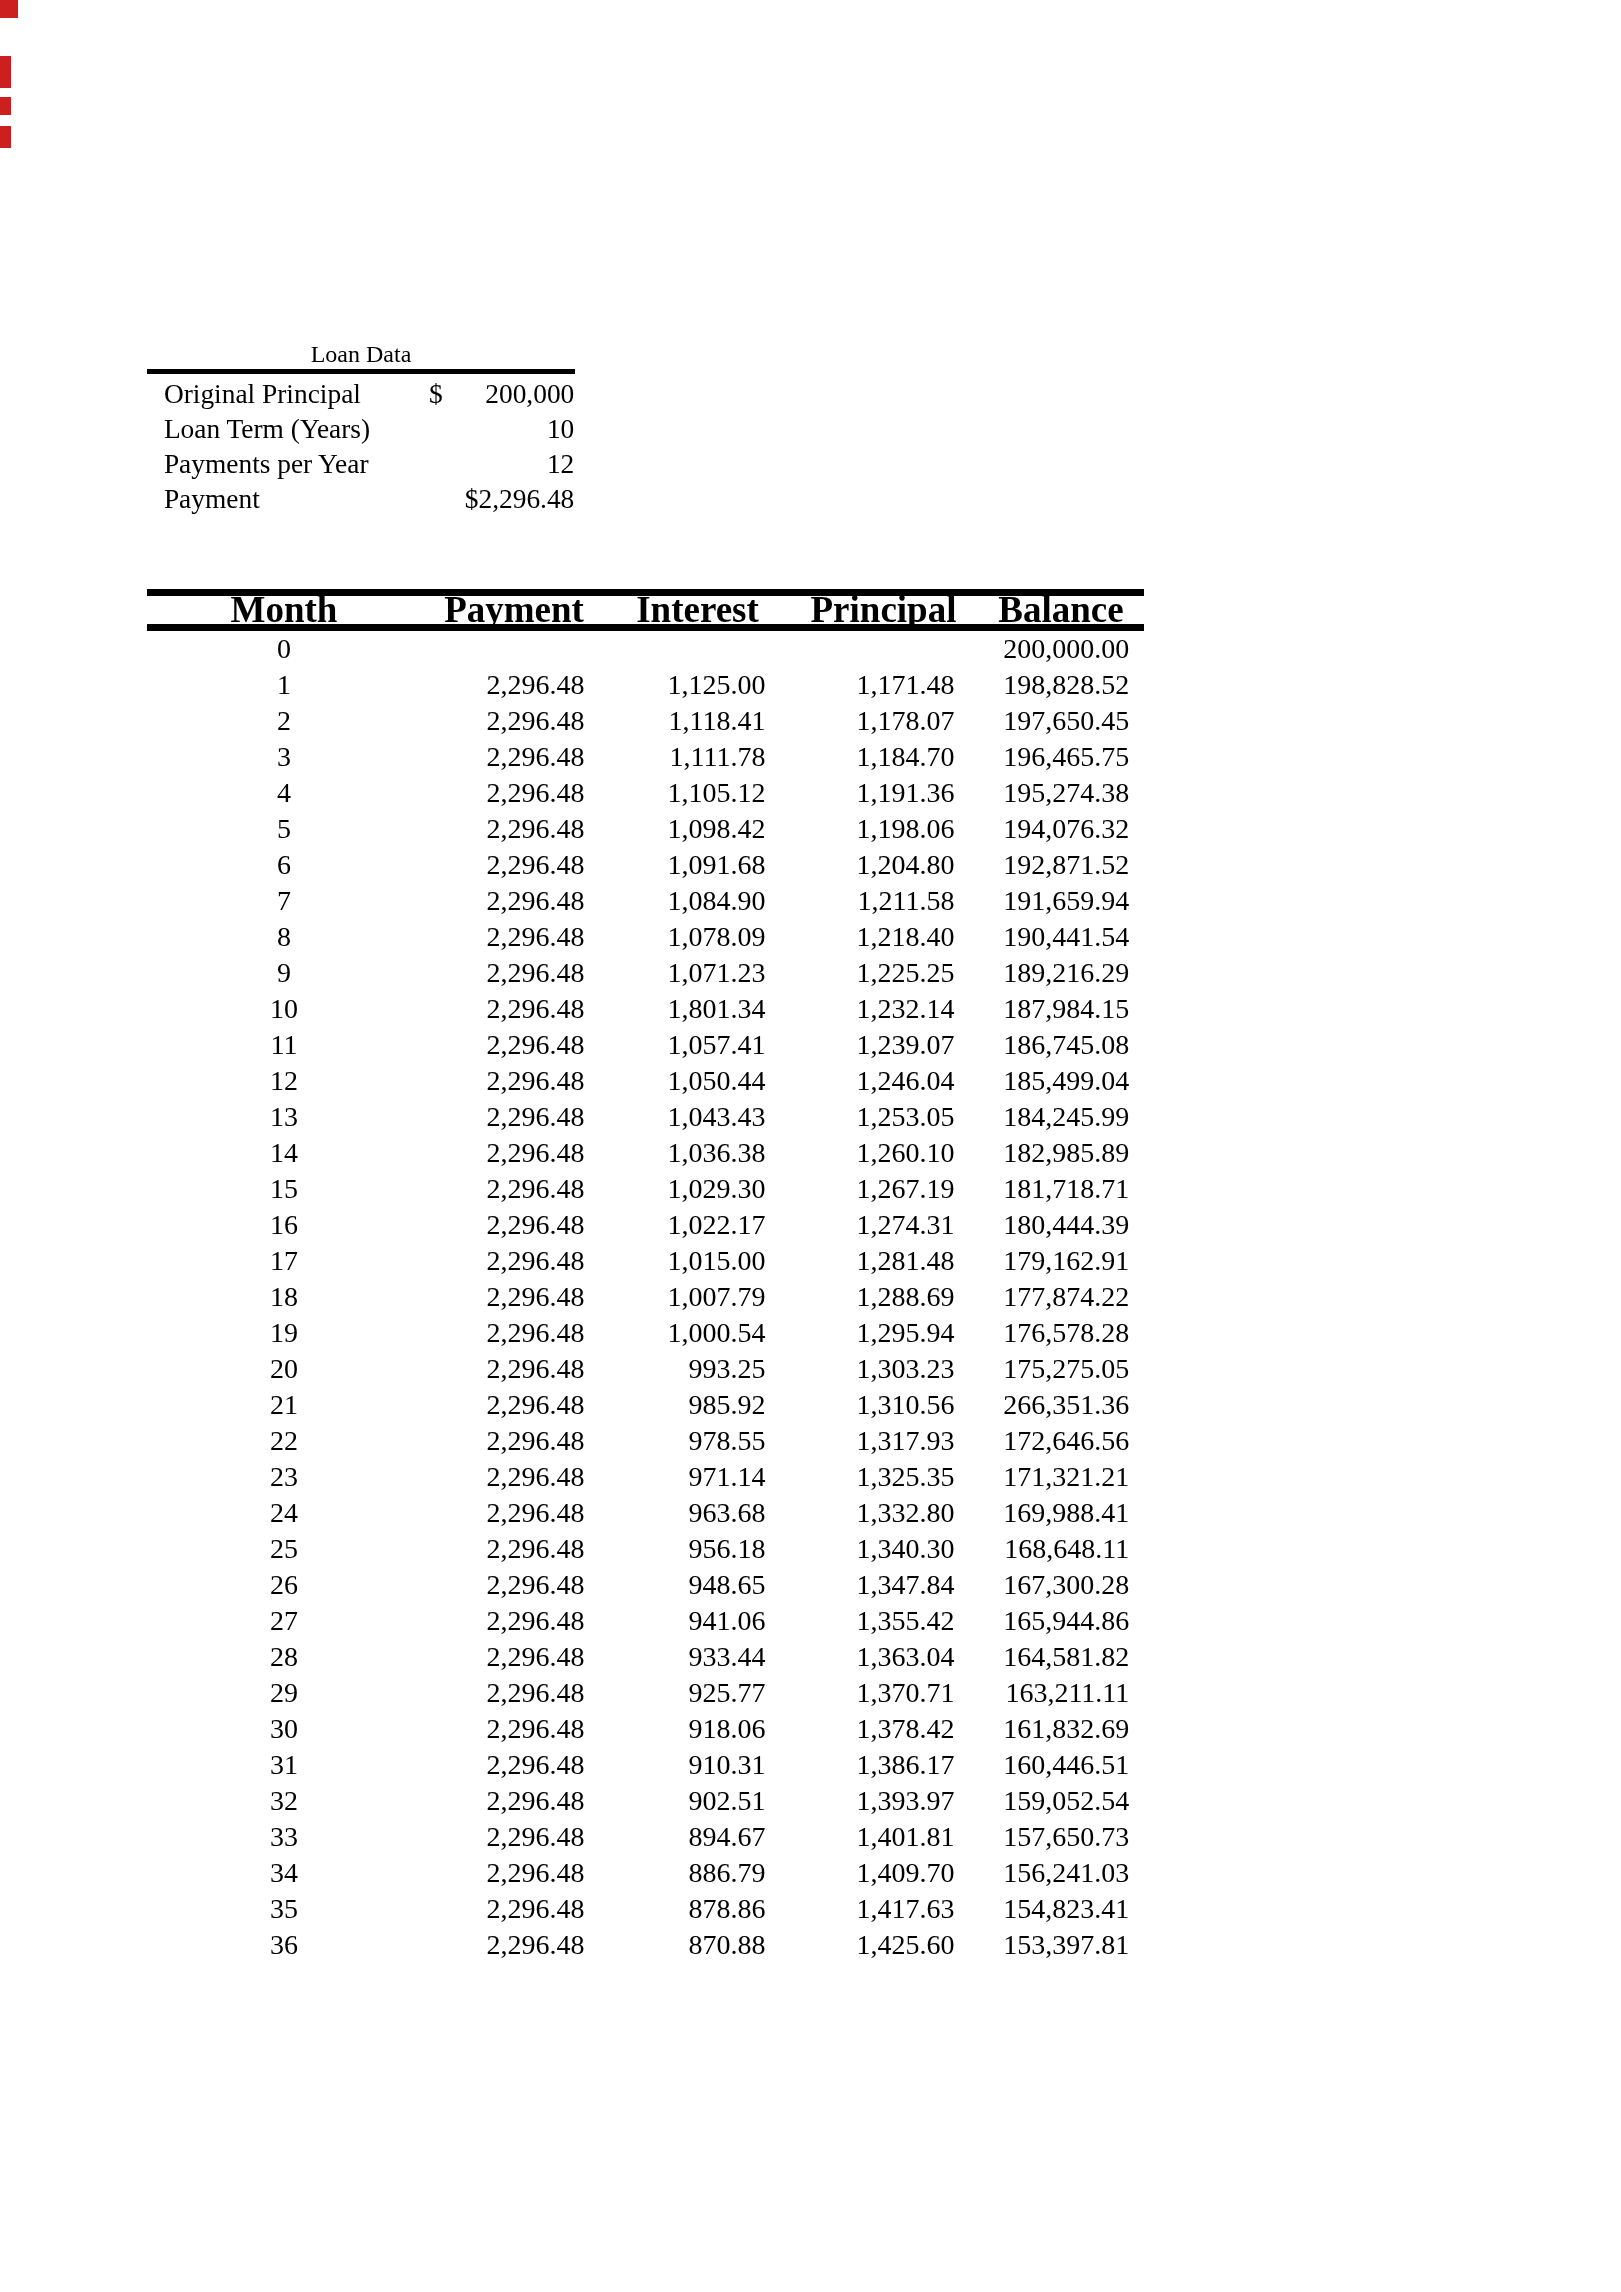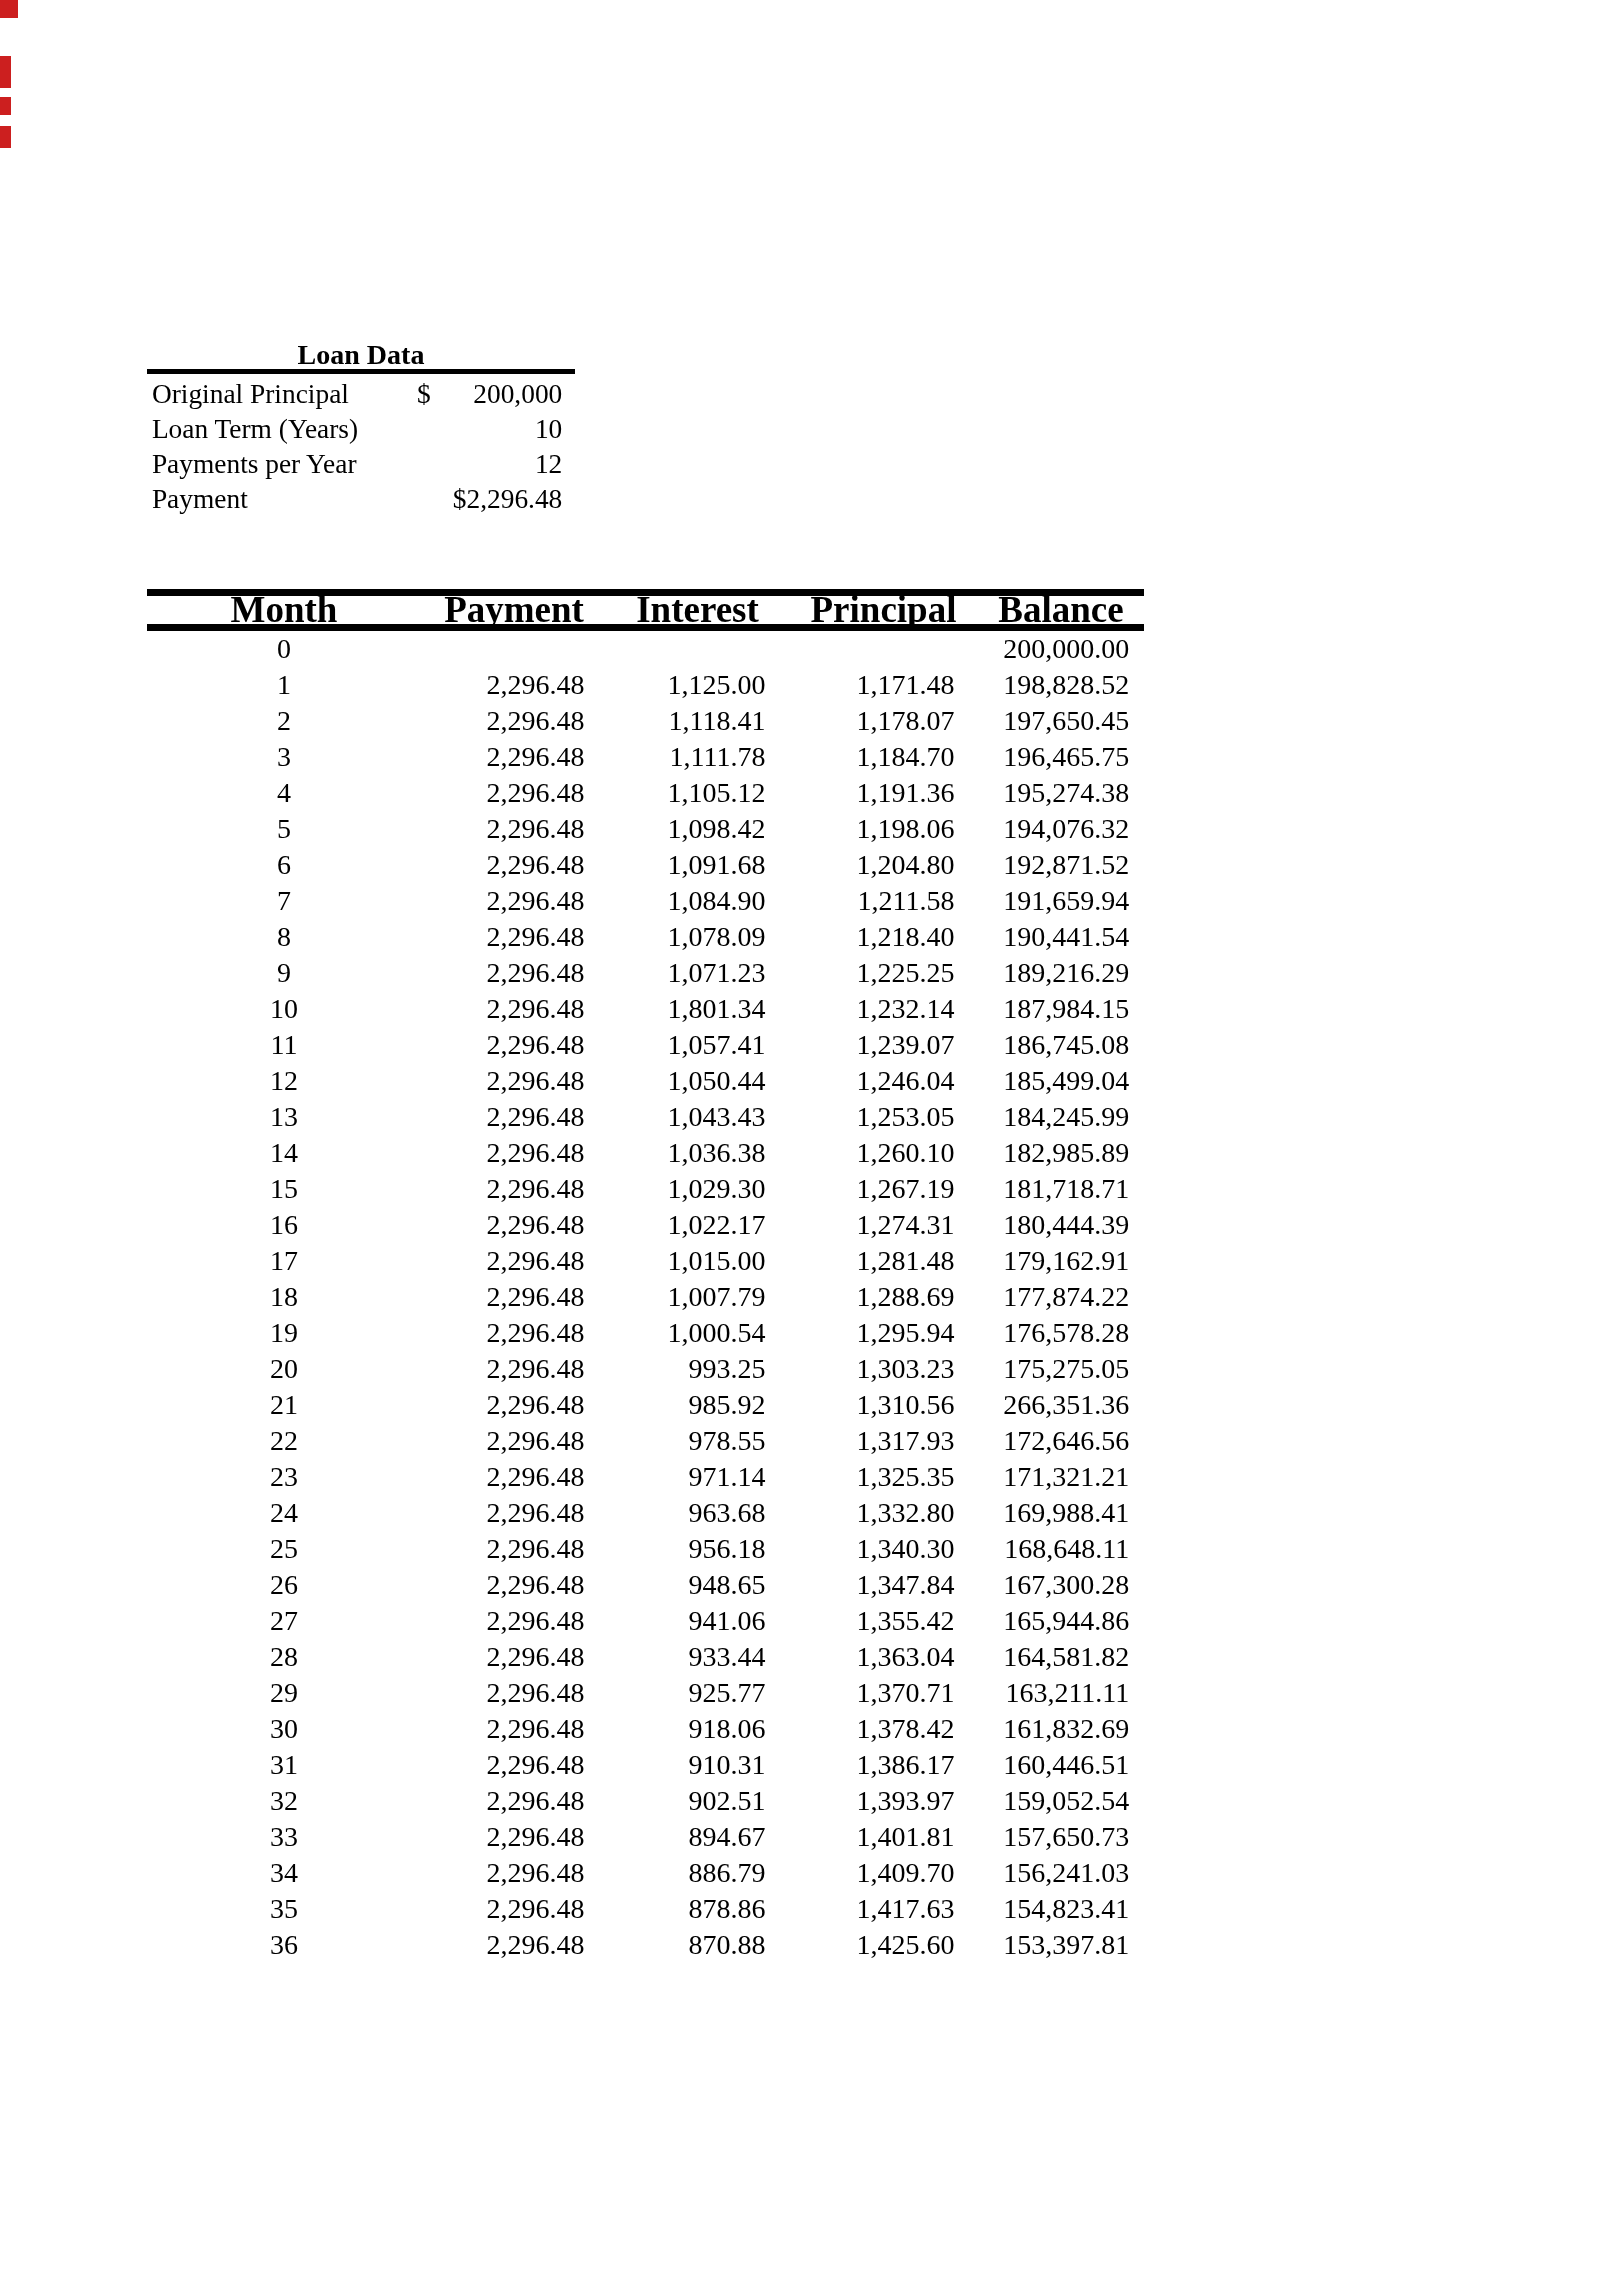--- a/index.html
+++ b/index.html
@@ -16,23 +16,23 @@
   .red-mark{position:absolute;left:0;}
   .m1{top:0;width:17.6px;height:17.6px;}
   .m2{top:56px;width:10.8px;height:32px;}
   .m3{top:97px;width:10.8px;height:17.6px;}
   .m4{top:126px;width:10.8px;height:21.6px;}
 
   .rule{background:#000000;}
 
   
   .loan-data{position:absolute;left:147px;top:338px;width:428px;}
-  .ld-title{margin:1px;font-size:28px;font-weight:bold;text-align:center;line-height:31px;}
+  .ld-title{margin:1px;font-size:24px;font-weight:normal;text-align:center;line-height:31px;}
   .ld-rule{position:absolute;left:0;top:31px;width:428px;height:4.9px;}
-  .ld-rows{position:absolute;left:0;top:39px;width:428px;text-align:right;}
+  .ld-rows{position:absolute;left:12px;top:39px;width:428px;text-align:right;}
   .ld-row{position:relative;height:35px;font-size:27.4px;line-height:35px;}
   .ld-label{position:absolute;left:4.9px;white-space:nowrap;}
   .ld-cur{position:absolute;left:270px;}
   .ld-value{position:absolute;right:12.7px;white-space:nowrap;}
 
   
   .amort{position:absolute;left:147px;top:589px;width:997px;}
   .t-rule{position:absolute;left:0;width:997px;height:6.9px;}
   .t-rule.top{top:0;}
   .t-rule.mid{top:35px;}

